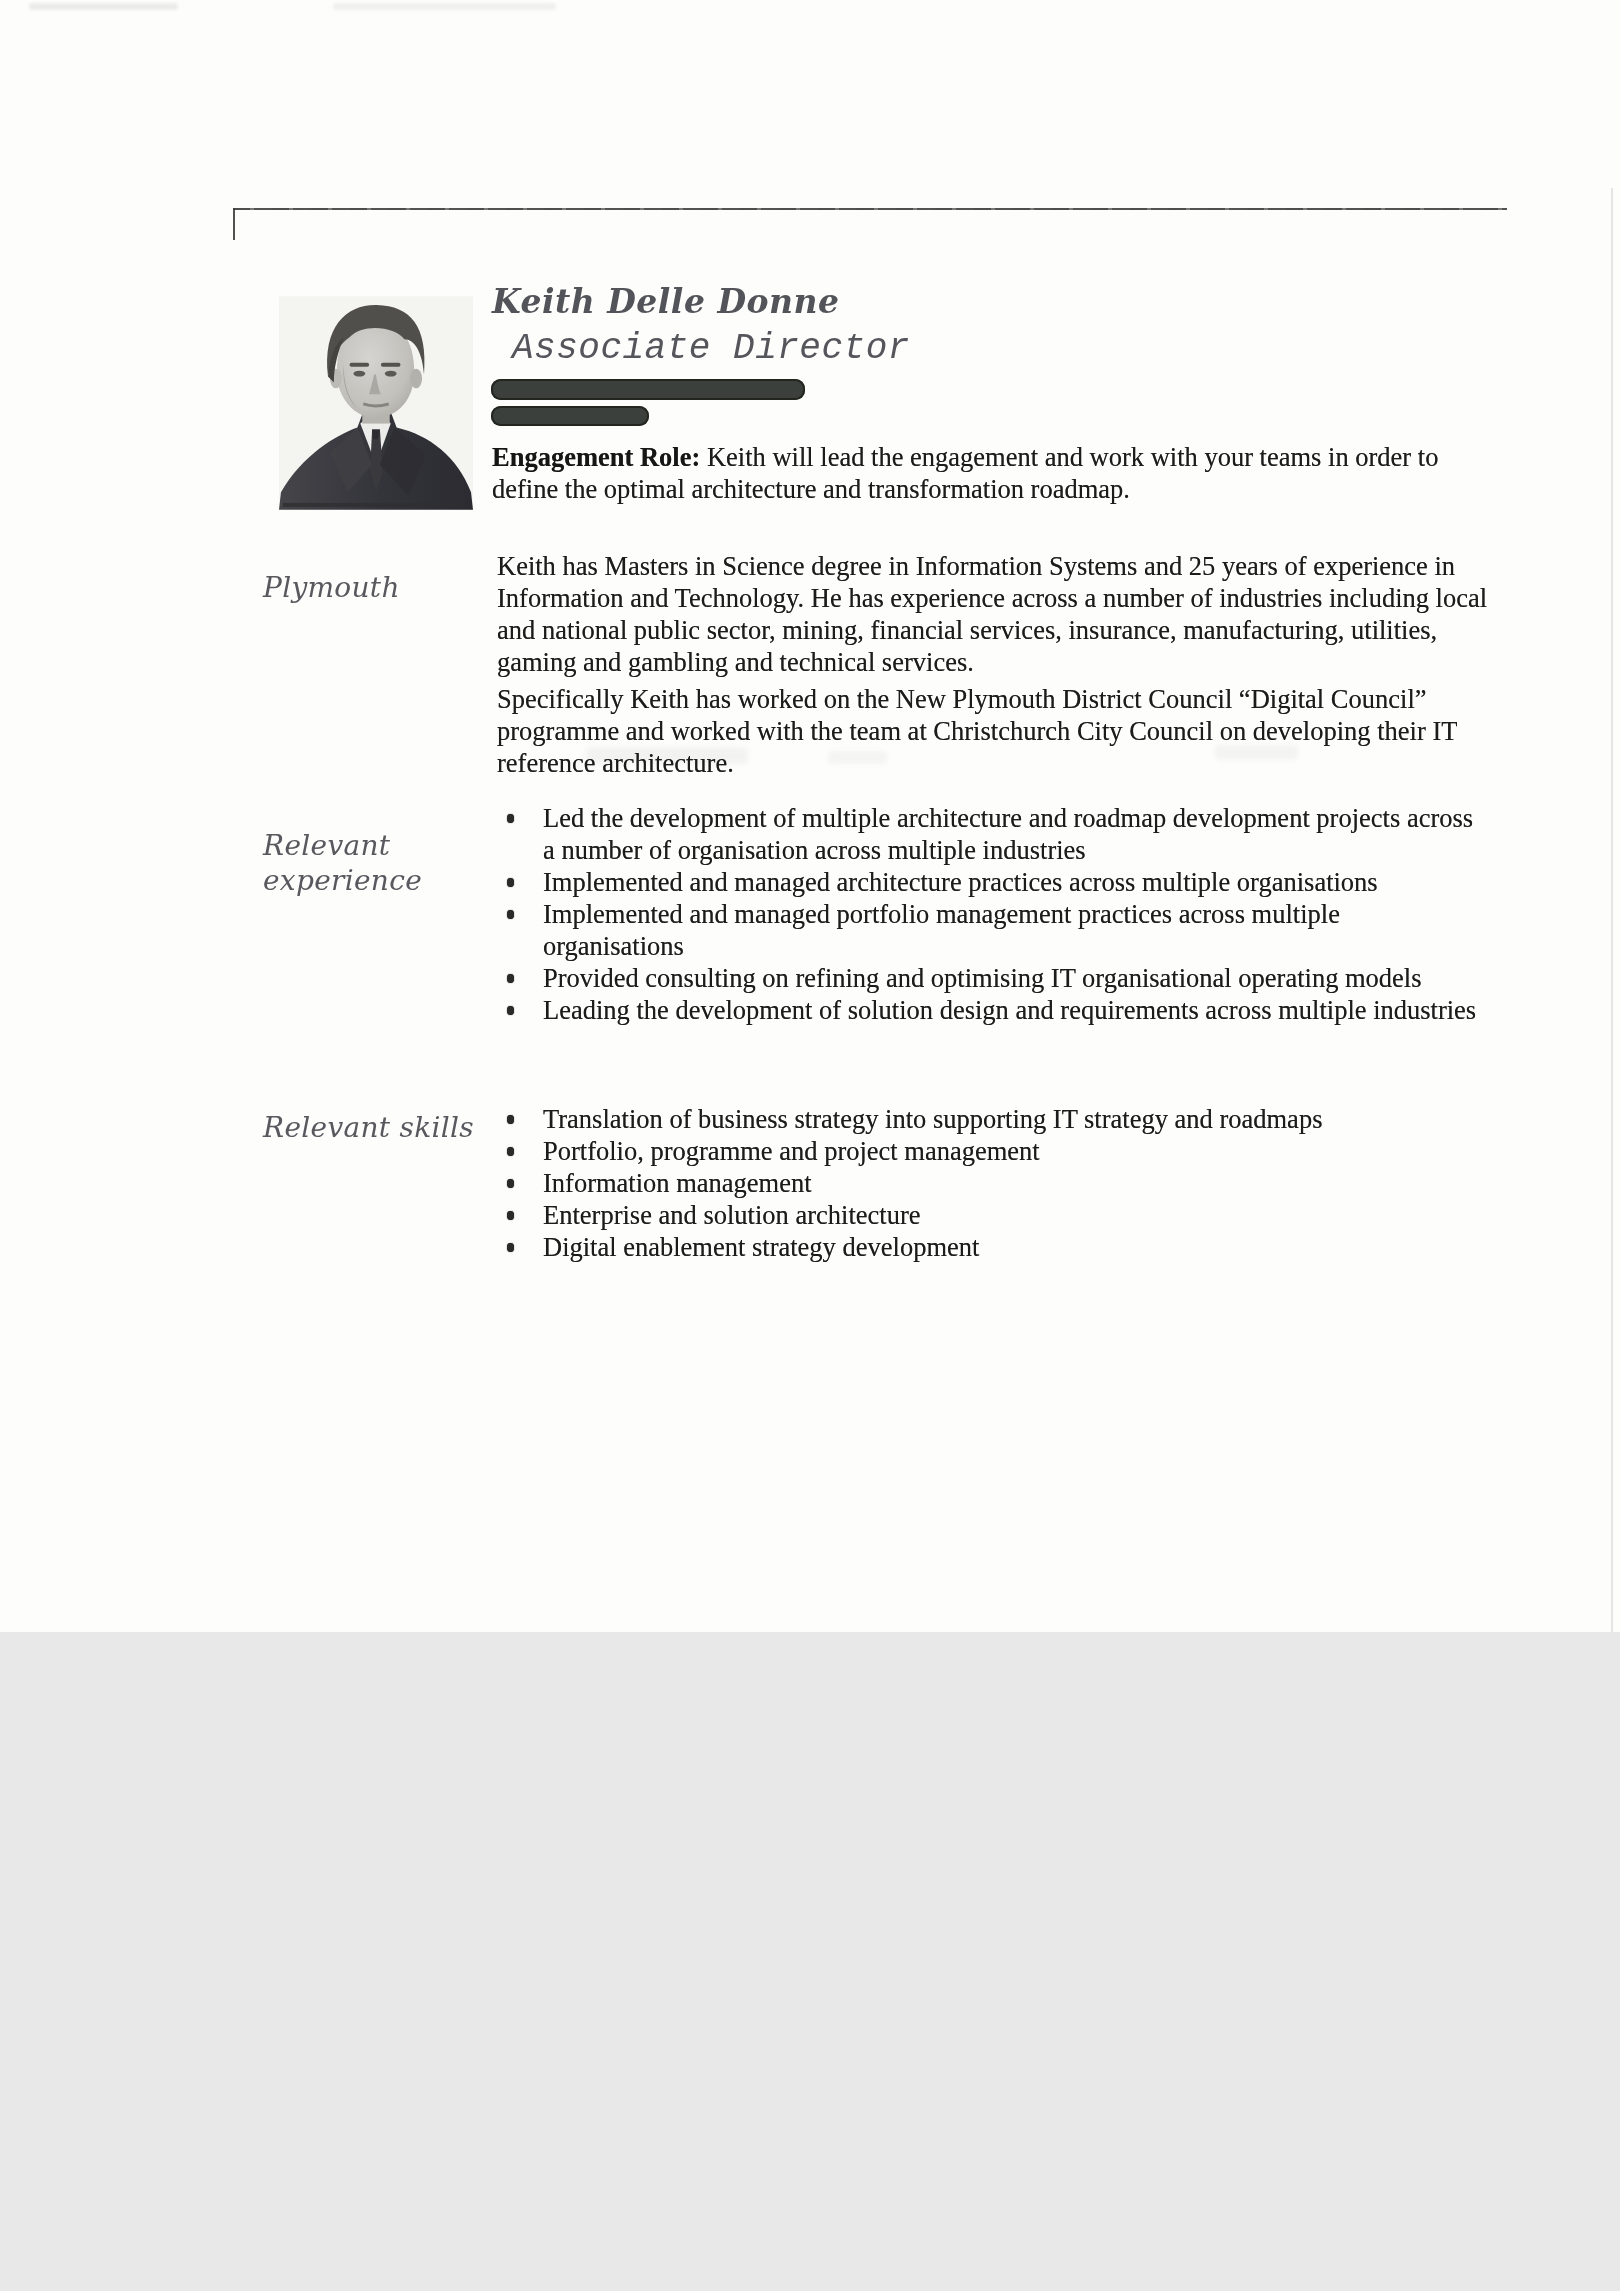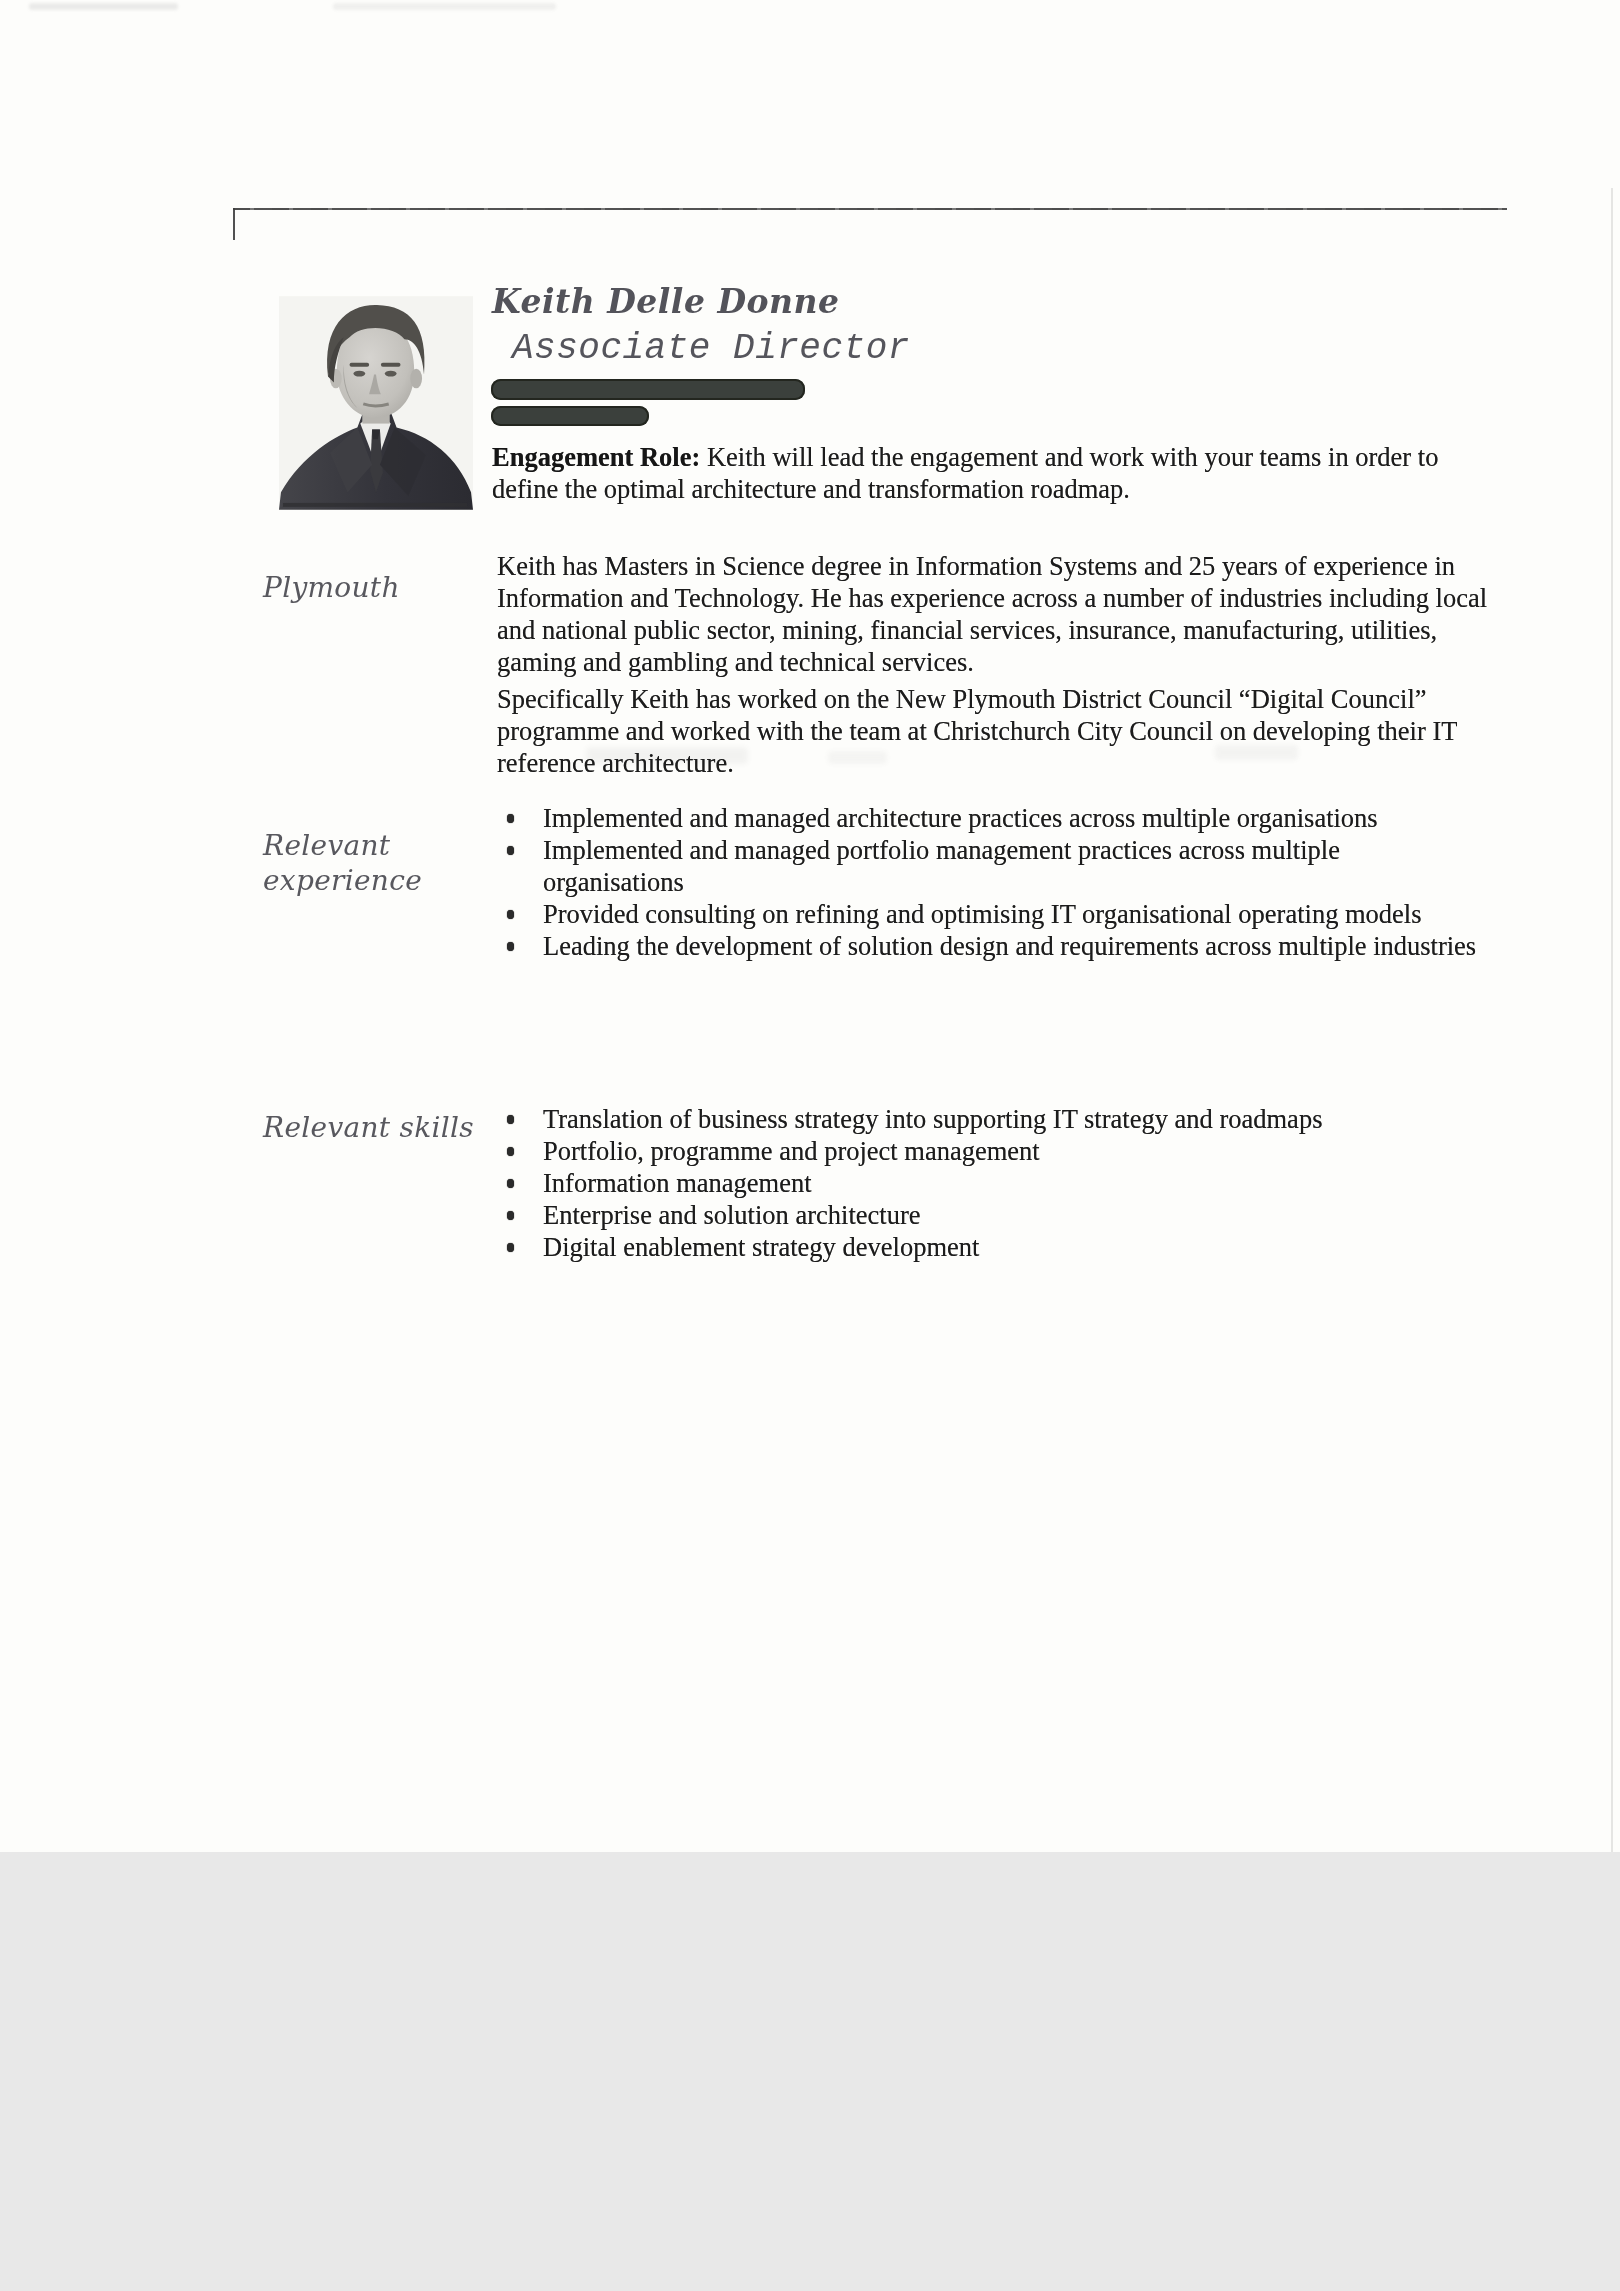--- a/index.html
+++ b/index.html
@@ -1,18 +1,18 @@
 <!DOCTYPE html>
 <html><head>
 <meta charset="utf-8">
 <style>
   html,body{margin:0;padding:0;background:#e8e8e8;}
   .page{
     position:relative;
-    width:1620px;height:1852px;
+    width:1620px;height:1632px;
     margin:0 auto;
     background:#fdfdfb;
     overflow:hidden;
     font-family:"Liberation Serif","DejaVu Serif",serif;
     color:#1b1b1b;
   }
   
   .top-smudge{position:absolute;height:6.9px;background:#9a9a9a;opacity:.18;filter:blur(1.5px);border-radius:2.9px;}
   .smudge-a{left:29px;top:2.9px;width:149px;}
   .smudge-b{left:333px;top:2.9px;width:223px;opacity:.13;}
@@ -153,20 +153,21 @@
   </div>
 
   <div class="sec-label label-profile">Plymouth</div>
   <div class="profile-text bodytext">
     <p>Keith has Masters in Science degree in Information Systems and 25 years of experience in Information and Technology. He has experience across a number of industries including local and national public sector, mining, financial services, insurance, manufacturing, utilities, gaming and gambling and technical services.</p>
     <p>Specifically Keith has worked on the New Plymouth District Council “Digital Council” programme and worked with the team at Christchurch City Council on developing their IT reference architecture.</p>
   </div>
 
   <div class="sec-label label-exp">Relevant experience</div>
   <ul class="bullets list-exp bodytext">
+    <li>Led the development of multiple architecture and roadmap development projects across a number of organisation across multiple industries</li>
     <li>Implemented and managed architecture practices across multiple organisations</li>
     <li>Implemented and managed portfolio management practices across multiple organisations</li>
     <li>Provided consulting on refining and optimising IT organisational operating models</li>
     <li>Leading the development of solution design and requirements across multiple industries</li>
   </ul>
 
   <div class="sec-label label-skills">Relevant skills</div>
   <ul class="bullets list-skills bodytext">
     <li>Translation of business strategy into supporting IT strategy and roadmaps</li>
     <li>Portfolio, programme and project management</li>

